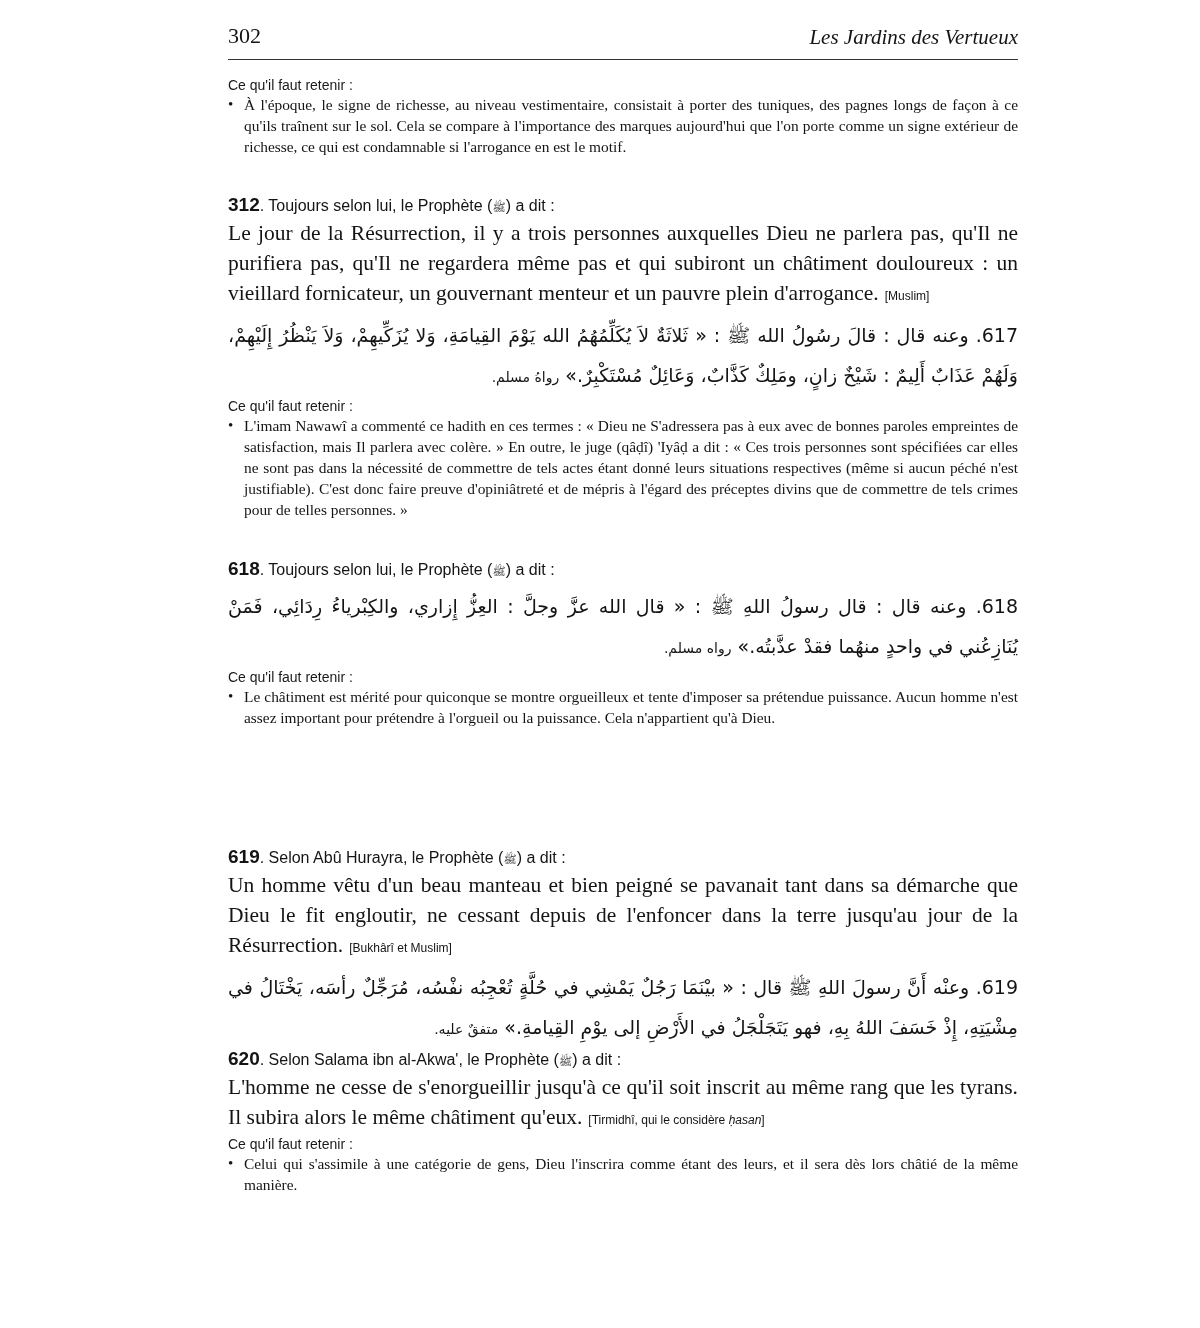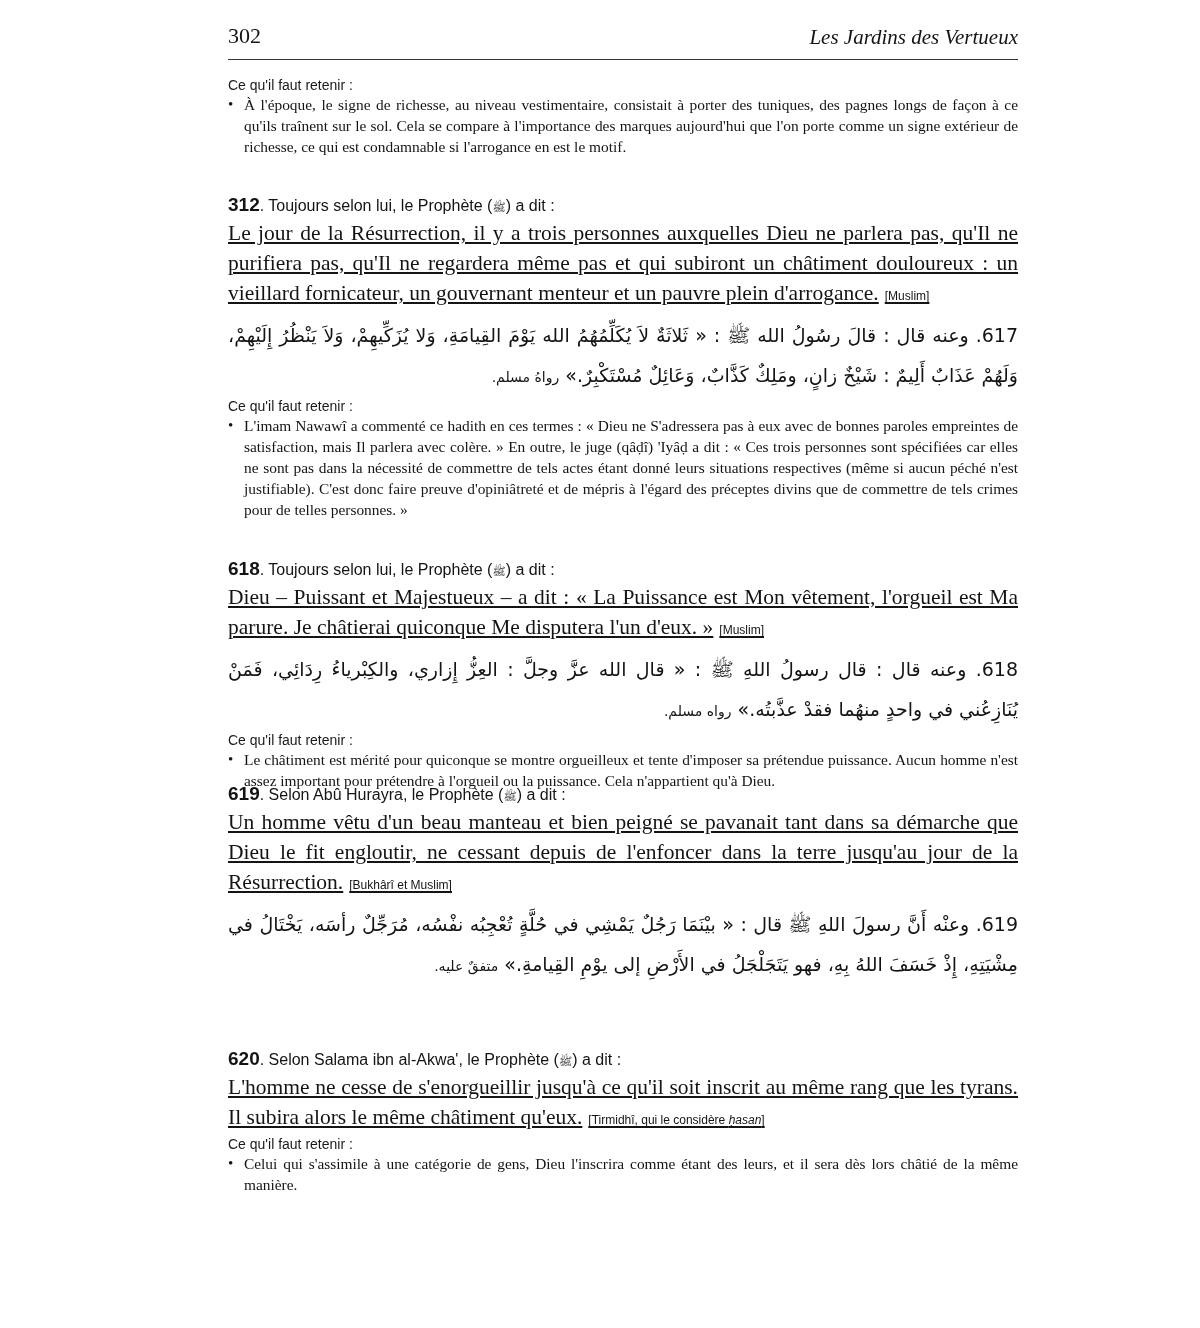--- a/index.html
+++ b/index.html
@@ -11,21 +11,21 @@
   .head-rule { position: absolute; left: 0; top: 38px; width: 790px; height: 0; border-top: 1.5px solid #333; }
 
   .block { position: absolute; left: 0; width: 790px; }
   .retain-label { font-family: "Liberation Sans", sans-serif; font-size: 14px; line-height: 18px; color: #1a1a1a; }
   .bullet-row { position: relative; padding-left: 16px; font-family: "Liberation Serif", serif; font-size: 15.4px; line-height: 21px; text-align: justify; }
   .bullet { position: absolute; left: 0; top: 0; font-size: 15px; }
 
   .hadith-head { font-family: "Liberation Sans", sans-serif; font-size: 16px; line-height: 22px; }
   .hadith-num { font-weight: bold; font-size: 19px; }
   .honor { font-size: 11px; }
-  .hadith-fr { font-family: "Liberation Serif", serif; font-size: 21.5px; line-height: 30px; text-align: justify; text-decoration: underline; }
+  .hadith-fr { font-family: "Liberation Serif", serif; font-size: 21.5px; line-height: 30px; text-align: justify; }
   .source { font-family: "Liberation Sans", sans-serif; font-size: 12px; margin-left: 6px; }
   .source em { font-style: italic; }
   .hadith-ar { direction: rtl; font-family: "DejaVu Sans", sans-serif; font-size: 19px; line-height: 40px; text-align: justify; margin-top: 4px; }
   .ar-src { font-size: 14px; }
 </style>
 </head>
 <body>
 
 <div class="page">
 
@@ -57,34 +57,31 @@
     <div class="bullet-row">
       <span class="bullet">•</span>
       <span>L'imam Nawawî a commenté ce hadith en ces termes : « Dieu ne S'adressera pas à eux avec de bonnes paroles empreintes de satisfaction, mais Il parlera avec colère. » En outre, le juge (qâḍî) 'Iyâḍ a dit : « Ces trois personnes sont spécifiées car elles ne sont pas dans la nécessité de commettre de tels actes étant donné leurs situations respectives (même si aucun péché n'est justifiable). C'est donc faire preuve d'opiniâtreté et de mépris à l'égard des préceptes divins que de commettre de tels crimes pour de telles personnes. »</span>
     </div>
   </div>
 
   <div class="block" style="top:558px;">
     <div class="hadith-head">
       <span class="hadith-num">618</span><span>. Toujours selon lui, le Prophète (</span><span class="honor">ﷺ</span><span>) a dit :</span>
     </div>
-    <div class="hadith-fr">
-      <span>Dieu – Puissant et Majestueux – a dit : « La Puissance est Mon vêtement, l'orgueil est Ma parure. Je châtierai quiconque Me disputera l'un d'eux. »</span><span class="source">[Muslim]</span>
-    </div>
     <div class="hadith-ar">
       <span>618. وعنه قال : قال رسولُ اللهِ ﷺ : « قال الله عزَّ وجلَّ : العِزُّ إِزاري، والكِبْرياءُ رِدَائِي، فَمَنْ يُنَازِعُني في واحدٍ منهُما فقدْ عذَّبتُه.»</span> <span class="ar-src">رواه مسلم.</span>
     </div>
     <div class="retain-label">Ce qu'il faut retenir :</div>
     <div class="bullet-row">
       <span class="bullet">•</span>
       <span>Le châtiment est mérité pour quiconque se montre orgueilleux et tente d'imposer sa prétendue puissance. Aucun homme n'est assez important pour prétendre à l'orgueil ou la puissance. Cela n'appartient qu'à Dieu.</span>
     </div>
   </div>
 
-  <div class="block" style="top:783px;">
+  <div class="block" style="top:846px;">
     <div class="hadith-head">
       <span class="hadith-num">619</span><span>. Selon Abû Hurayra, le Prophète (</span><span class="honor">ﷺ</span><span>) a dit :</span>
     </div>
     <div class="hadith-fr">
       <span>Un homme vêtu d'un beau manteau et bien peigné se pavanait tant dans sa démarche que Dieu le fit engloutir, ne cessant depuis de l'enfoncer dans la terre jusqu'au jour de la Résurrection.</span><span class="source">[Bukhârî et Muslim]</span>
     </div>
     <div class="hadith-ar">
       <span>619. وعنْه أَنَّ رسولَ اللهِ ﷺ قال : « بيْنَمَا رَجُلٌ يَمْشِي في حُلَّةٍ تُعْجِبُه نفْسُه، مُرَجِّلٌ رأسَه، يَخْتَالُ في مِشْيَتِهِ، إِذْ خَسَفَ اللهُ بِهِ، فهو يَتَجَلْجَلُ في الأَرْضِ إلى يوْمِ القِيامةِ.»</span> <span class="ar-src">متفقٌ عليه.</span>
     </div>
   </div>

